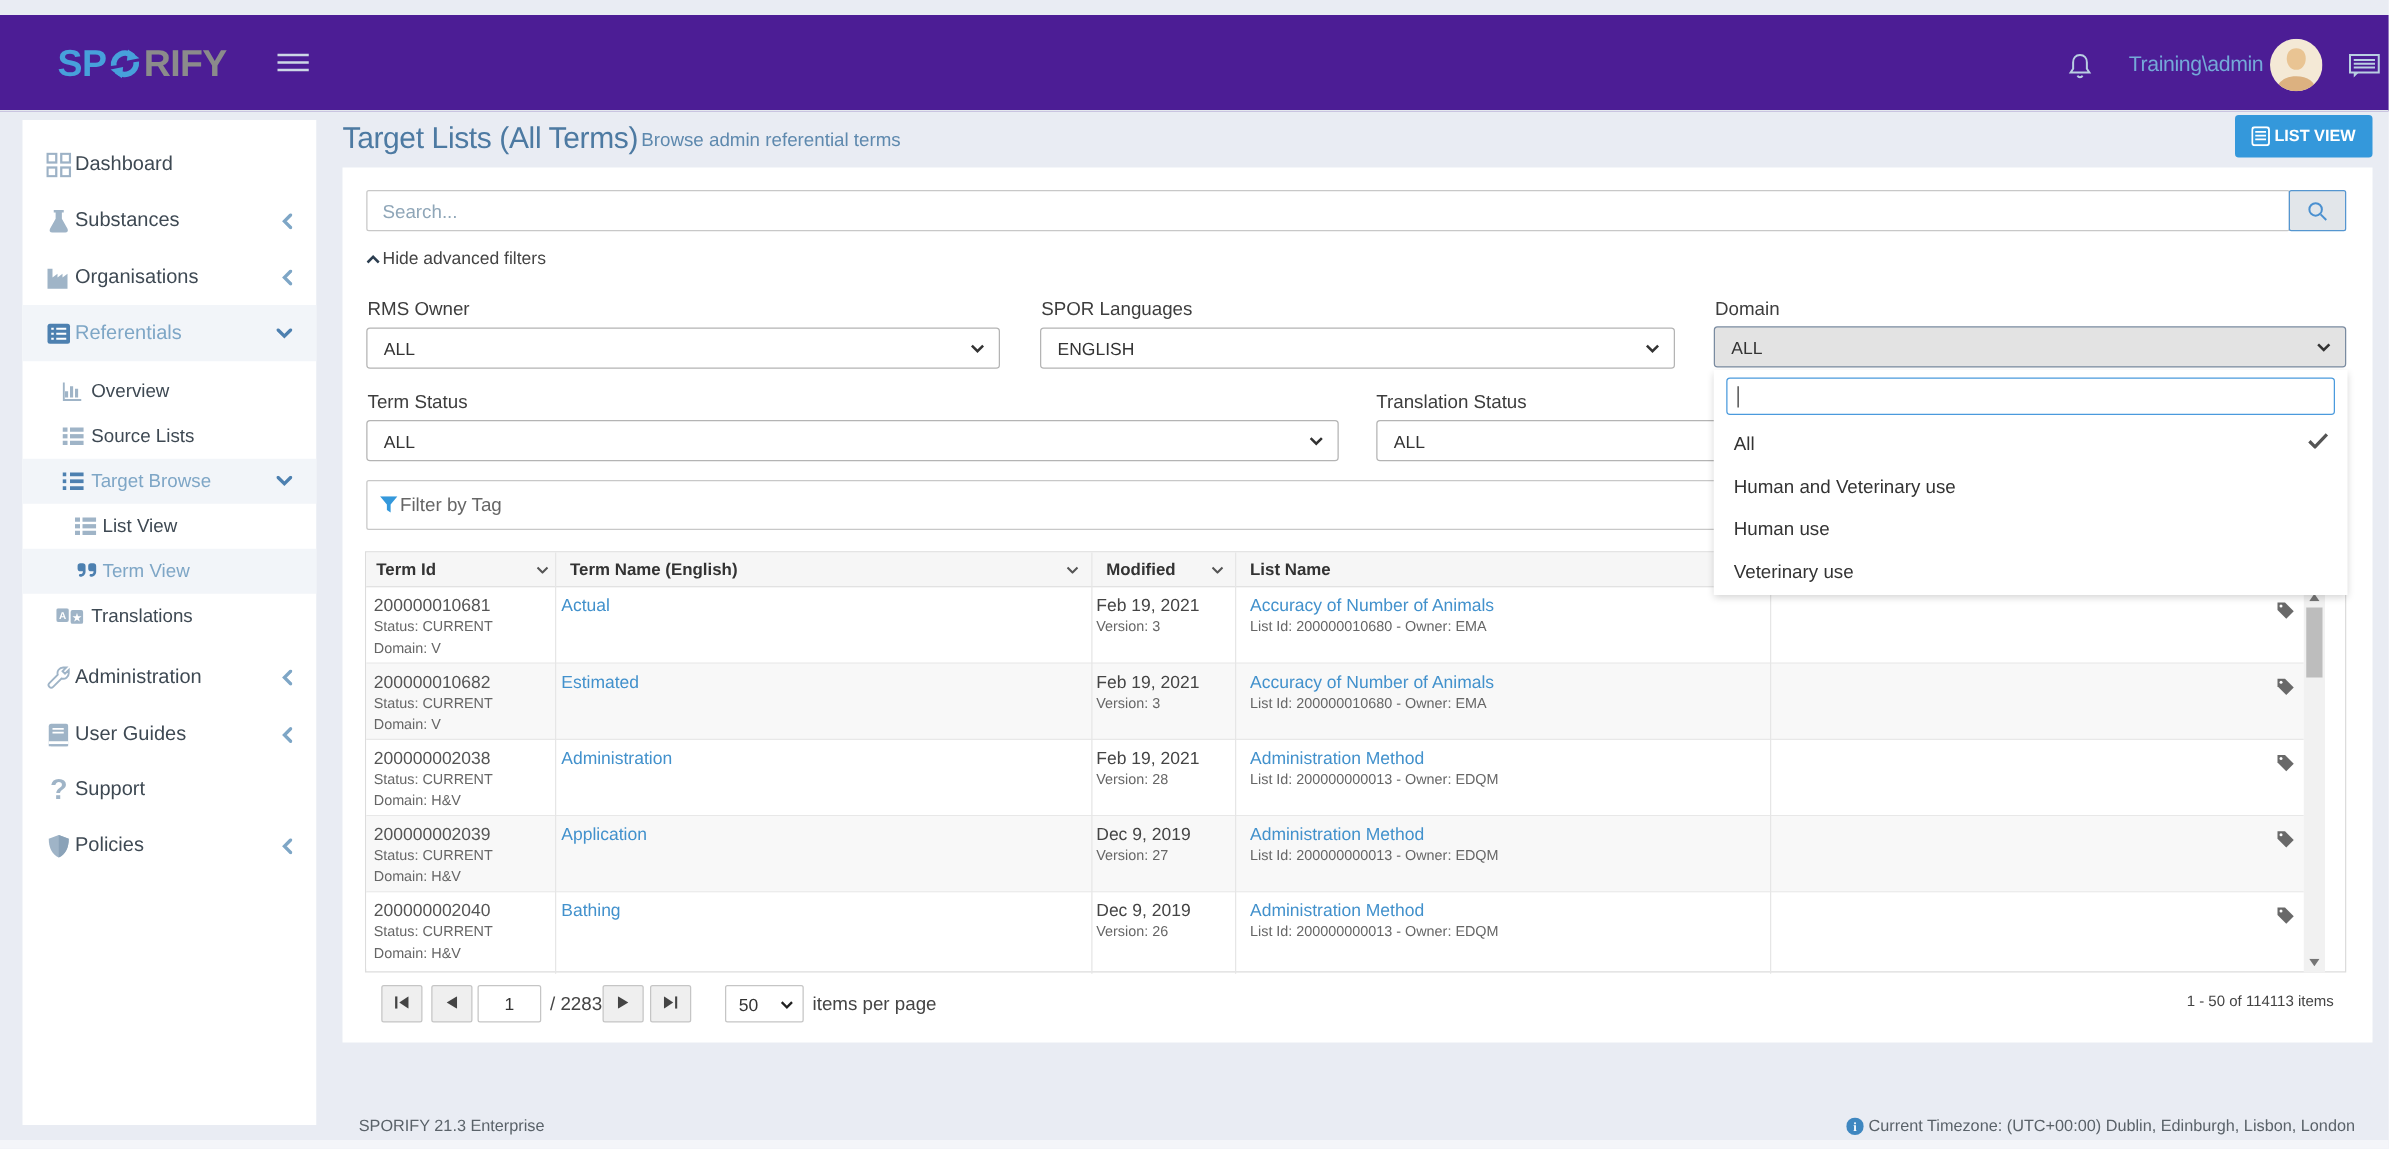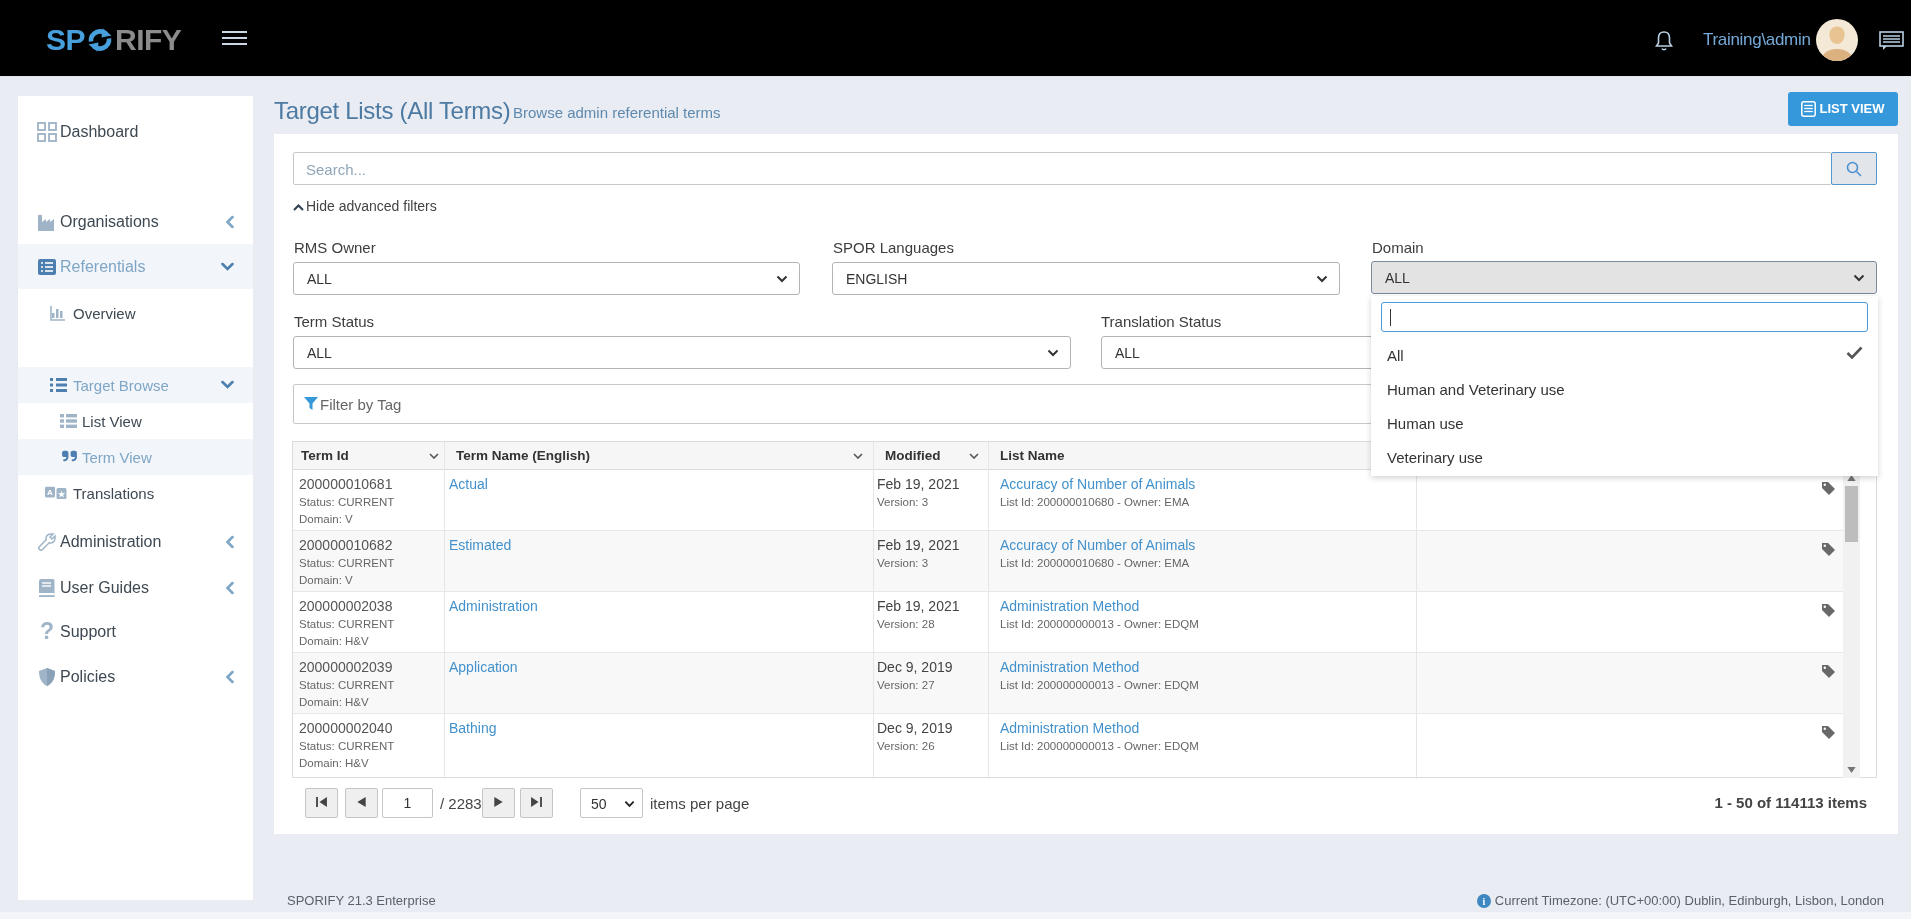--- a/index.html
+++ b/index.html
@@ -1,21 +1,21 @@
 <!DOCTYPE html>
 <html><head>
 <meta charset="utf-8">
 <style>
 * { margin:0; padding:0; box-sizing:border-box; }
 html,body { width:1911px; height:919px; overflow:hidden; }
 body { font-family:"Liberation Sans", sans-serif; background:#e9ecf3; position:relative; }
 .abs { position:absolute; }
 
 
-#header { position:absolute; left:0; top:0; width:1911px; height:77px; background:#000000; border-bottom:1px solid #e4e7ee; z-index:5; }
+#header { position:absolute; left:0; top:12px; width:1911px; height:77px; background:#4c1d95; border-bottom:1px solid #e4e7ee; z-index:5; }
 #logo { position:absolute; left:46px; top:23px; font-weight:bold; font-size:30px; letter-spacing:-0.5px; color:#8b8b8b; }
 #logo .b { color:#47a0db; }
 #burger { position:absolute; left:222px; top:31px; width:25px; height:15px; }
 #burger div { height:2px; background:#ccd7e6; margin-bottom:4px; }
 #hdr-name { position:absolute; left:1703px; top:30px; font-size:17px; letter-spacing:-0.3px; color:#74a9d8; }
 
 
 #sidebar { position:absolute; left:18px; top:96px; width:235px; height:804px; background:#fff; z-index:2; }
 .mi { position:absolute; left:0; width:235px; height:45px; }
 .mi .txt { position:absolute; left:42px; top:50%; transform:translateY(-50%); font-size:16px; color:#3e4953; }
@@ -55,21 +55,21 @@
 .rsub { position:absolute; left:6px; font-size:11.5px; color:#666; }
 .rlink { position:absolute; font-size:14px; color:#4291cc; }
 .rdark { position:absolute; font-size:14px; color:#444; }
 
 
 .pgbtn { position:absolute; top:788px; width:33px; height:30px; background:#efefef; border:1px solid #c5c5c5; border-radius:2px; text-align:center; line-height:28px; font-size:13px; color:#333; }
 #pginput { position:absolute; left:382px; top:788px; width:51px; height:30px; border:1px solid #c5c5c5; border-radius:2px; background:#fff; font-size:14px; color:#333; text-align:center; line-height:28px; }
 #pgtotal { position:absolute; left:440px; top:795px; font-size:15px; color:#444; }
 #pgselect { position:absolute; left:580px; top:788px; width:63px; height:30px; border:1px solid #c5c5c5; border-radius:2px; background:#fff; font-size:14px; color:#333; }
 #pgitems { position:absolute; left:650px; top:795px; font-size:15px; color:#444; }
-#pgcount { position:absolute; left:1567px; top:794px; width:300px; text-align:right; font-size:15px; color:#444;font-weight:bold; }
+#pgcount { position:absolute; left:1567px; top:794px; width:300px; text-align:right; font-size:12px; color:#444; }
 
 
 #ftr-left { position:absolute; left:287px; top:893px; font-size:13px; color:#5a6269; }
 #ftr-right { position:absolute; right:27px; top:893px; font-size:13px; color:#5a6269; white-space:nowrap; }
 
 
 #ddpanel { position:absolute; left:1371px; top:296px; width:507px; height:180px; background:#fff; box-shadow:0 2px 6px rgba(0,0,0,0.18); z-index:10; }
 #ddinput { position:absolute; left:10px; top:6px; width:487px; height:30px; border:1px solid #4a9add; border-radius:3px; }
 .ddopt { position:absolute; left:16px; font-size:15px; color:#333; }
 </style>
@@ -121,20 +121,29 @@
     <svg class="ic" viewBox="0 0 20 20">
         <g fill="none" stroke="#9db2c6" stroke-width="1.8">
           <rect x="1" y="1" width="7" height="7"></rect>
           <rect x="12" y="1" width="7" height="7"></rect>
           <rect x="1" y="12" width="7" height="7"></rect>
           <rect x="12" y="12" width="7" height="7"></rect>
         </g>
       </svg>
     <span class="txt">Dashboard</span>
   </div>
+  <div class="mi" style="top:58px">
+    <svg class="ic" viewBox="0 0 20 20">
+        <path d="M6 1 L14 1 L14 3 L12.5 3 L12.5 8 L17 16 C17.8 17.6 17 19 15.2 19 L4.8 19 C3 19 2.2 17.6 3 16 L7.5 8 L7.5 3 L6 3 Z" fill="#9fb4c7"></path>
+      </svg>
+    <span class="txt">Substances</span>
+    <svg class="ch" style="width:9px;height:13px" viewBox="0 0 9 13">
+        <path d="M7.5 1.5 L2.5 6.5 L7.5 11.5" fill="none" stroke="#7ea6c6" stroke-width="2.6" stroke-linecap="round"></path>
+      </svg>
+  </div>
   <div class="mi" style="top:103px">
     <svg class="ic" viewBox="0 0 20 20">
         <path d="M1 3 L5 3 L5 10 L9 7 L9 10 L13 7 L13 10 L17 7 L17 19 L1 19 Z" fill="#9fb4c7"></path>
       </svg>
     <span class="txt">Organisations</span>
     <svg class="ch" style="width:9px;height:13px" viewBox="0 0 9 13">
         <path d="M7.5 1.5 L2.5 6.5 L7.5 11.5" fill="none" stroke="#7ea6c6" stroke-width="2.6" stroke-linecap="round"></path>
       </svg>
   </div>
   <div class="mi hl blue" style="top:148px">
@@ -158,20 +167,33 @@
   <div class="mi" style="top:199px;height:36px">
     <svg class="ic" style="left:32px;width:16px;height:16px" viewBox="0 0 16 16">
         <g fill="#9fb4c7">
           <rect x="2" y="8" width="2.5" height="5"></rect>
           <rect x="6" y="4" width="2.5" height="9"></rect>
           <rect x="10" y="6" width="2.5" height="7"></rect>
         </g>
         <path d="M1 1 L1 15 L15 15" fill="none" stroke="#9fb4c7" stroke-width="1.6"></path>
       </svg>
     <span class="txt" style="left:55px;font-size:15px">Overview</span>
+  </div>
+  <div class="mi" style="top:235px;height:36px">
+    <svg class="ic" style="left:32px;width:17px;height:16px" viewBox="0 0 17 16">
+        <g fill="#9fb4c7">
+          <rect x="0" y="1" width="4" height="3.4"></rect>
+          <rect x="6" y="1" width="11" height="3.4"></rect>
+          <rect x="0" y="6.3" width="4" height="3.4"></rect>
+          <rect x="6" y="6.3" width="11" height="3.4"></rect>
+          <rect x="0" y="11.6" width="4" height="3.4"></rect>
+          <rect x="6" y="11.6" width="11" height="3.4"></rect>
+        </g>
+      </svg>
+    <span class="txt" style="left:55px;font-size:15px">Source Lists</span>
   </div>
   <div class="mi hl blue" style="top:271px;height:36px">
     <svg class="ic" style="left:32px;width:17px;height:16px" viewBox="0 0 17 16">
         <g fill="#4d80b0">
           <rect x="0" y="1" width="3" height="3"></rect>
           <rect x="6" y="1" width="11" height="3"></rect>
           <rect x="0" y="6.5" width="3" height="3"></rect>
           <rect x="6" y="6.5" width="11" height="3"></rect>
           <rect x="0" y="12" width="3" height="3"></rect>
           <rect x="6" y="12" width="11" height="3"></rect>

